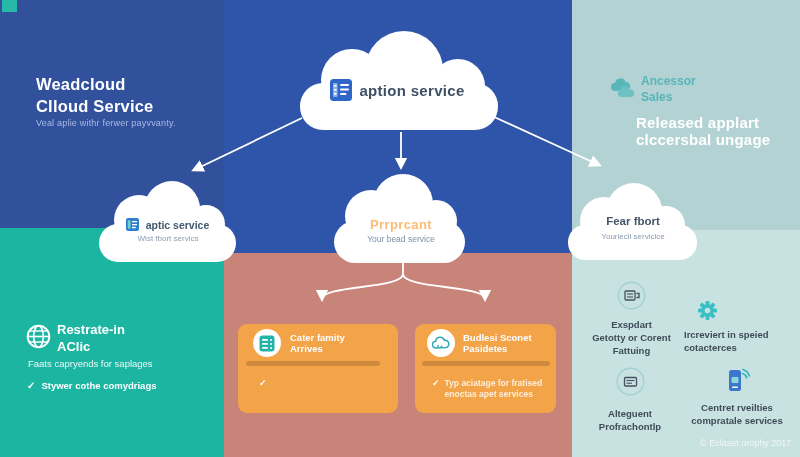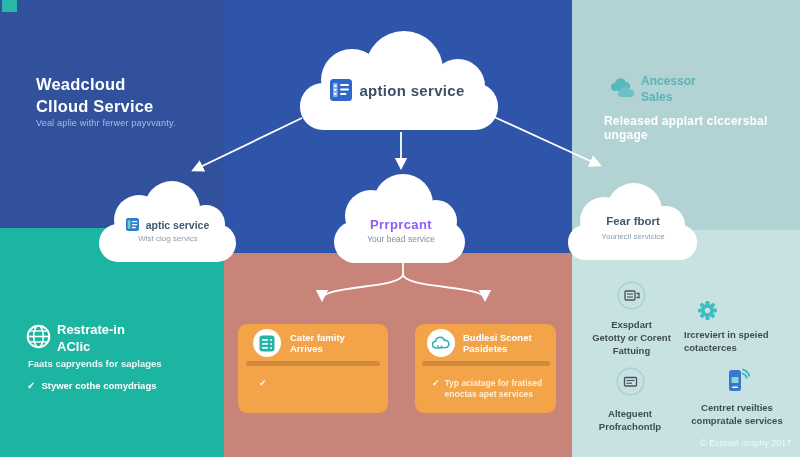--- a/index.html
+++ b/index.html
@@ -25,44 +25,44 @@
 
   
   .hdr-title{left:36px;top:74px;color:#ffffff;font-size:16.5px;font-weight:bold;line-height:1.32;letter-spacing:.2px;}
   .hdr-sub{left:36px;top:118px;color:#aabbe2;font-size:9px;letter-spacing:.2px;}
 
   
   .cloud-label{display:flex;align-items:center;justify-content:center;gap:7px;}
   .top-cloud-label{left:305px;top:76px;width:185px;height:28px;color:#3e5066;font-size:15px;font-weight:600;letter-spacing:.3px;gap:7px;}
   .l-cloud-title{left:110px;top:217px;width:115px;height:15px;color:#41586d;font-size:10.5px;font-weight:600;}
   .l-cloud-sub{left:103px;top:234px;width:130px;text-align:center;color:#8b9db0;font-size:8px;}
-  .m-cloud-title{left:340px;top:217px;width:122px;text-align:center;color:#8b5cf6;font-size:13px;font-weight:600;letter-spacing:.4px;}
+  .m-cloud-title{left:340px;top:217px;width:122px;text-align:center;color:#fdba74;font-size:13px;font-weight:600;letter-spacing:.4px;}
   .m-cloud-sub{left:340px;top:234px;width:122px;text-align:center;color:#7d90a8;font-size:8.5px;}
   .r-cloud-title{left:574px;top:215px;width:118px;text-align:center;color:#46566b;font-size:11.5px;font-weight:600;}
   .r-cloud-sub{left:574px;top:232px;width:118px;text-align:center;color:#8a9bac;font-size:8px;}
 
   
   .teal-title{left:57px;top:322px;color:#ffffff;font-size:13px;font-weight:bold;line-height:1.3;}
-  .teal-sub{left:28px;top:358px;color:#eafaf7;font-size:9.5px;font-weight:700;}
+  .teal-sub{left:28px;top:358px;color:#eafaf7;font-size:9.5px;font-weight:400;}
   .teal-check{left:27px;top:380px;color:#ffffff;font-size:9.5px;font-weight:600;display:flex;gap:6px;align-items:flex-start;}
   .checkmark{font-size:10px;color:#ffffff;line-height:1.2;}
 
   
   .card{background:#f3a348;border-radius:9px;z-index:2;}
-  .card1{left:238px;top:324px;width:150px;height:89px;}
+  .card1{left:238px;top:324px;width:150px;height:89px;padding-left:10px;}
   .card2{left:415px;top:324px;width:141px;height:89px;}
   .card .circle{position:absolute;width:28px;height:28px;border-radius:50%;background:#ffffff;display:flex;align-items:center;justify-content:center;}
   .card .title{position:absolute;color:#ffffff;font-size:9.5px;font-weight:bold;line-height:1.2;}
   .card .divider{position:absolute;height:5px;border-radius:3px;background:#d08a3e;}
   .card .check{position:absolute;color:#fdeeda;font-size:8.5px;font-weight:600;line-height:1.3;display:flex;gap:5px;align-items:flex-start;}
   .card .checkmark{font-size:9px;}
 
   
   .anc-title{left:641px;top:73px;color:#58b5b7;font-size:12px;font-weight:600;line-height:1.35;}
-  .anc-sub{left:604px;top:114px;color:#ffffff;font-size:12px;font-weight:600;letter-spacing:.2px;}
+  .anc-sub{left:636px;top:114px;color:#ffffff;font-size:15px;font-weight:600;letter-spacing:.2px;}
   .feature{z-index:3;display:flex;flex-direction:column;align-items:center;gap:5px;}
   .feature .lbl{color:#3e4c57;font-size:9.5px;font-weight:600;line-height:1.35;text-align:center;}
   .feat1{left:584px;top:281px;width:95px;}
   .feat2{left:684px;top:301px;width:114px;align-items:flex-start;}
   .feat2 .icon-wrap{margin-left:14px;}
   .feat2 .lbl{text-align:left;}
   .feat3{left:582px;top:367px;width:96px;gap:8px;}
   .feat4{left:678px;top:366px;width:118px;}
   .watermark{left:700px;top:438px;color:rgba(255,255,255,0.78);font-size:9px;}
 </style>
@@ -144,21 +144,21 @@
   <div class="abs txt cloud-label l-cloud-title">
     <svg width="13" height="13" viewBox="0 0 22 22">
       <rect x="0" y="0" width="22" height="22" rx="3.5" fill="#2e7fd0"></rect>
       <rect x="3" y="4" width="4.5" height="14" rx="1" fill="#6fd0c9"></rect>
       <rect x="10" y="5" width="9" height="2.4" rx="1" fill="#ffffff"></rect>
       <rect x="10" y="10" width="9" height="2.4" rx="1" fill="#ffffff"></rect>
       <rect x="10" y="15" width="6.5" height="2.4" rx="1" fill="#ffffff"></rect>
     </svg>
     <span>aptic service</span>
   </div>
-  <div class="abs txt l-cloud-sub">Wist clog servics</div>
+  <div class="abs txt l-cloud-sub">Wist fbort servics</div>
 
   <div class="abs txt m-cloud-title">Prrprcant</div>
   <div class="abs txt m-cloud-sub">Your bead service</div>
 
   <div class="abs txt r-cloud-title">Fear fbort</div>
   <div class="abs txt r-cloud-sub">Youriecll servicice</div>
 
   <svg class="abs txt" style="left:26px;top:324px;" width="25" height="25" viewBox="0 0 25 25">
     <circle cx="12.5" cy="12.5" r="10.8" fill="none" stroke="#ffffff" stroke-width="2"></circle>
     <ellipse cx="12.5" cy="12.5" rx="4.8" ry="10.8" fill="none" stroke="#ffffff" stroke-width="1.6"></ellipse>

